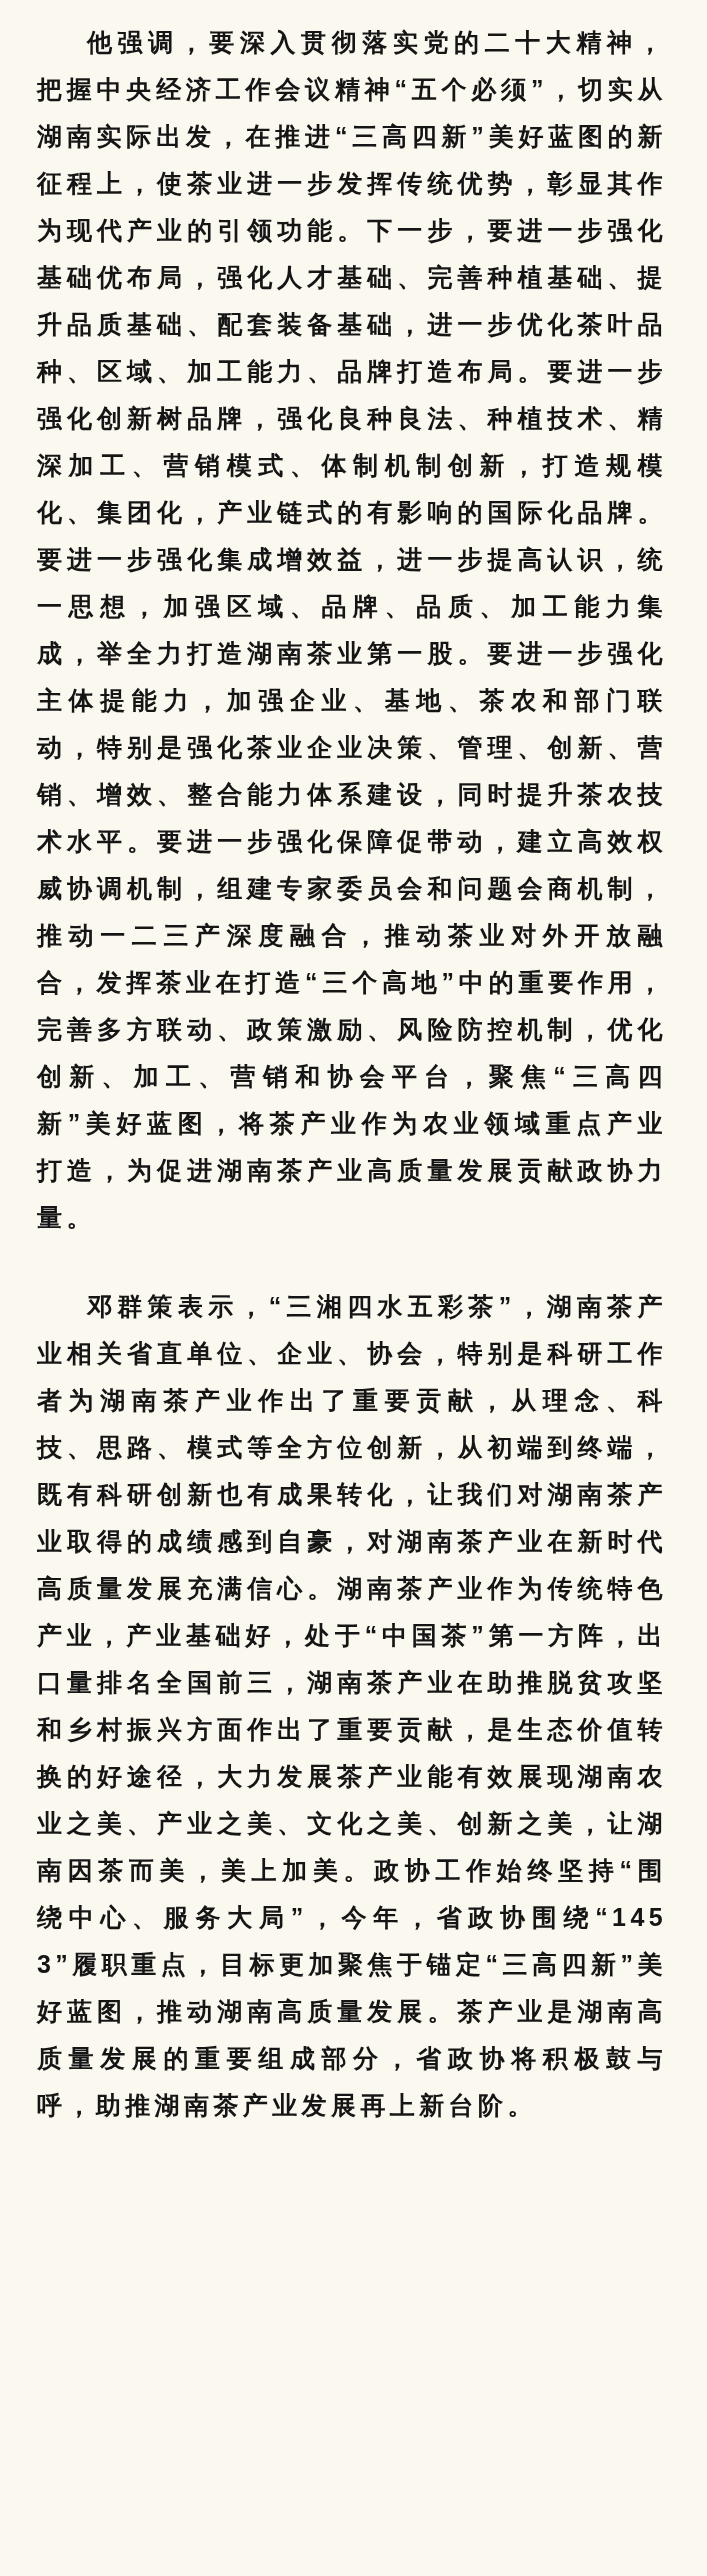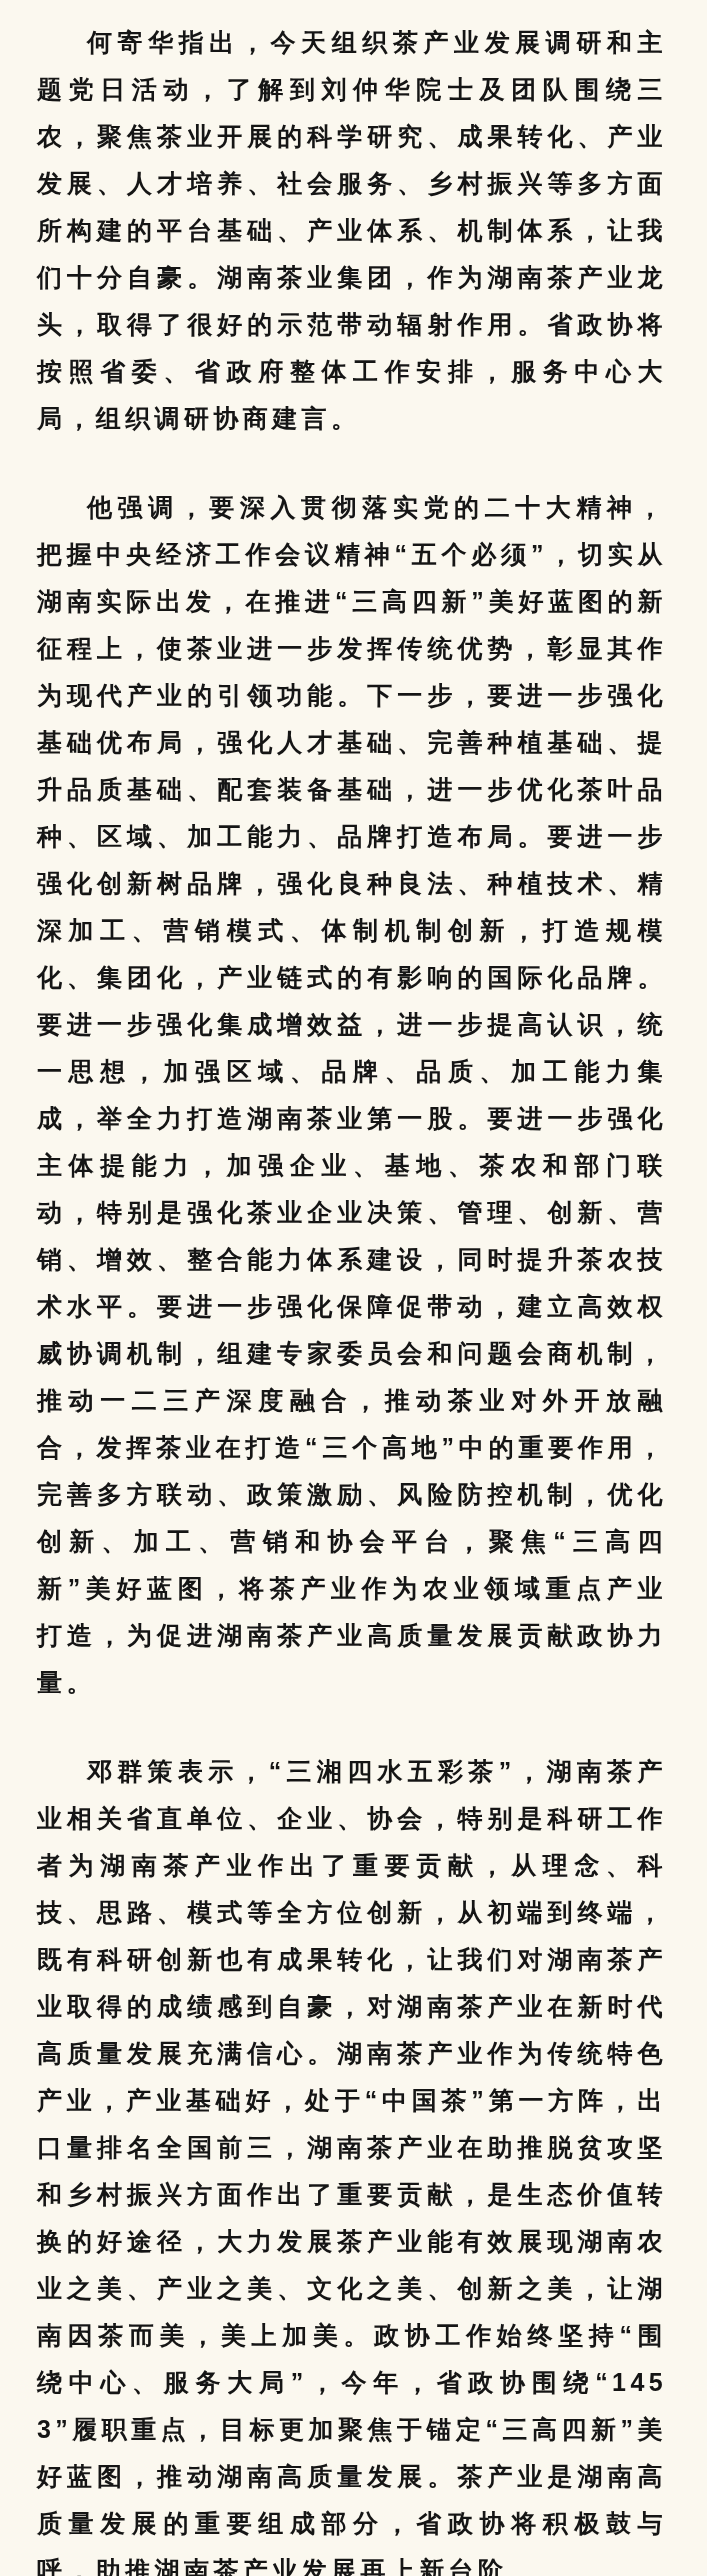--- a/index.html
+++ b/index.html
@@ -30,19 +30,18 @@
   }
   .article p:last-child {
     margin-bottom: 25px;
   }
 </style>
 </head>
 <body>
 
 <div class="page">
   <div class="article">
-    <p>何寄华指出，今天组织茶产业发展调研和主题党日活动，了解到刘仲华院士及团队围绕三农，聚焦茶业开展的科学研究、成果转化、产业发展、人才培养、社会服务、乡村振兴等多方面所构建的平台基础、产业体系、机制体系，让我们十分自豪。湖南茶业集团，作为湖南茶产业龙头，取得了很好的示范带动辐射作用。省政协将按照省委、省政府整体工作安排，服务中心大局，组织调研协商建言。</p>
     <p>他强调，要深入贯彻落实党的二十大精神，把握中央经济工作会议精神“五个必须”，切实从湖南实际出发，在推进“三高四新”美好蓝图的新征程上，使茶业进一步发挥传统优势，彰显其作为现代产业的引领功能。下一步，要进一步强化基础优布局，强化人才基础、完善种植基础、提升品质基础、配套装备基础，进一步优化茶叶品种、区域、加工能力、品牌打造布局。要进一步强化创新树品牌，强化良种良法、种植技术、精深加工、营销模式、体制机制创新，打造规模化、集团化，产业链式的有影响的国际化品牌。要进一步强化集成增效益，进一步提高认识，统一思想，加强区域、品牌、品质、加工能力集成，举全力打造湖南茶业第一股。要进一步强化主体提能力，加强企业、基地、茶农和部门联动，特别是强化茶业企业决策、管理、创新、营销、增效、整合能力体系建设，同时提升茶农技术水平。要进一步强化保障促带动，建立高效权威协调机制，组建专家委员会和问题会商机制，推动一二三产深度融合，推动茶业对外开放融合，发挥茶业在打造“三个高地”中的重要作用，完善多方联动、政策激励、风险防控机制，优化创新、加工、营销和协会平台，聚焦“三高四新”美好蓝图，将茶产业作为农业领域重点产业打造，为促进湖南茶产业高质量发展贡献政协力量。</p>
     <p>邓群策表示，“三湘四水五彩茶”，湖南茶产业相关省直单位、企业、协会，特别是科研工作者为湖南茶产业作出了重要贡献，从理念、科技、思路、模式等全方位创新，从初端到终端，既有科研创新也有成果转化，让我们对湖南茶产业取得的成绩感到自豪，对湖南茶产业在新时代高质量发展充满信心。湖南茶产业作为传统特色产业，产业基础好，处于“中国茶”第一方阵，出口量排名全国前三，湖南茶产业在助推脱贫攻坚和乡村振兴方面作出了重要贡献，是生态价值转换的好途径，大力发展茶产业能有效展现湖南农业之美、产业之美、文化之美、创新之美，让湖南因茶而美，美上加美。政协工作始终坚持“围绕中心、服务大局”，今年，省政协围绕“1453”履职重点，目标更加聚焦于锚定“三高四新”美好蓝图，推动湖南高质量发展。茶产业是湖南高质量发展的重要组成部分，省政协将积极鼓与呼，助推湖南茶产业发展再上新台阶。</p>
   </div>
 
 </div>
 
 
 </body></html>

